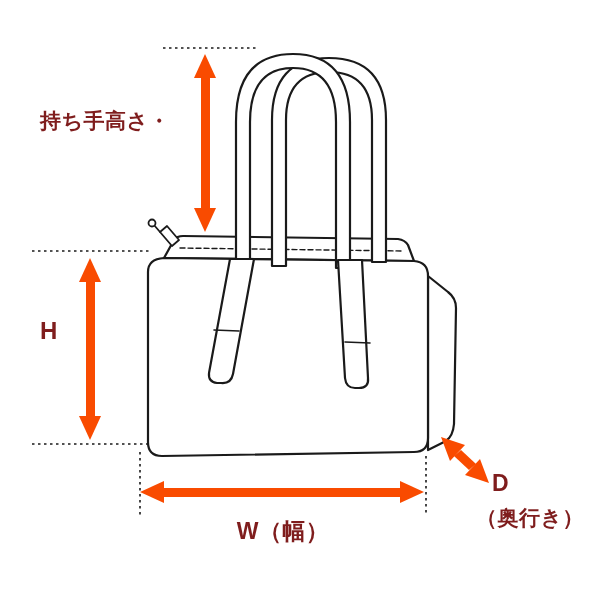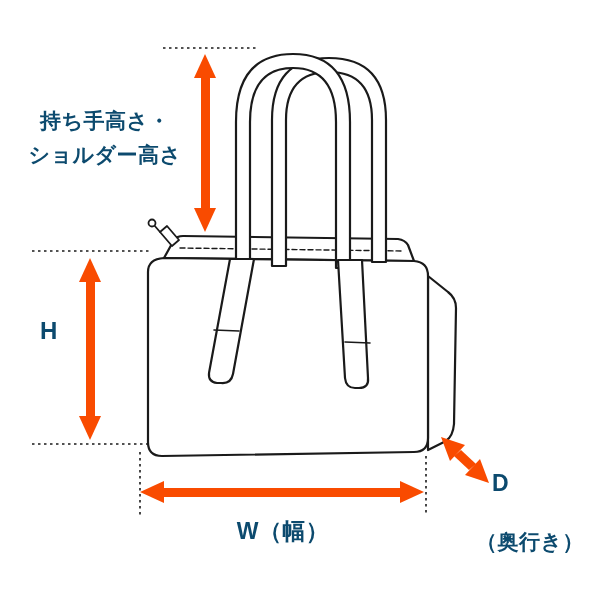--- a/index.html
+++ b/index.html
@@ -1,28 +1,28 @@
 <!DOCTYPE html>
 <html><head>
 <meta charset="utf-8">
 <style>
   html,body{margin:0;padding:0;background:#ffffff;}
   .stage{
     position:relative;width:600px;height:600px;background:#ffffff;overflow:hidden;
     font-family:"Liberation Sans","DejaVu Sans",sans-serif;
   }
   .stage svg{position:absolute;left:0;top:0;}
-  .lbl{position:absolute;color:#0c4a6e;font-weight:700;letter-spacing:0.5px;}
+  .lbl{position:absolute;color:#7f1d1d;font-weight:700;letter-spacing:0.5px;}
   .lbl-handle{left:14px;top:104px;width:182px;text-align:center;font-size:21px;line-height:1.62;}
   .lbl-height{left:0px;top:312px;width:98px;text-align:center;font-size:21px;line-height:1.55;}
   .lbl-height .letter{font-size:24px;}
   .lbl-width{left:200px;top:516px;width:166px;text-align:center;font-size:23px;}
   .lbl-depth{left:476px;top:466px;width:122px;text-align:left;font-size:21px;line-height:1.55;}
   .lbl-depth .letter{display:block;padding-left:16px;font-size:23px;}
-  .lbl-depth .unit{display:block;margin-top:24px;}
+  .lbl-depth .unit{display:block;}
   .line2{display:block;}
 </style>
 </head>
 <body>
 
 <div class="stage">
 
   <svg width="600" height="600" viewBox="0 0 600 600">
 
     <g fill="none" stroke="#1A1A1A" stroke-width="1.6" stroke-dasharray="2.5,3.5">
@@ -82,21 +82,20 @@
       <g>
         <polygon points="441,437 450,461 465,445"></polygon>
         <polygon points="454,456 461,450 476,464 469,470"></polygon>
         <polygon points="489,483 465,475 480,459"></polygon>
       </g>
     </g>
   </svg>
 
   <div class="lbl lbl-handle">
     <span class="line2">持ち手高さ・</span>
-    <span class="line2">ショルダー高さ</span>
   </div>
 
   <div class="lbl lbl-height">
     <span class="line2 letter">H</span>
   </div>
 
   <div class="lbl lbl-width">W（幅）</div>
 
   <div class="lbl lbl-depth">
     <span class="letter">D</span>

